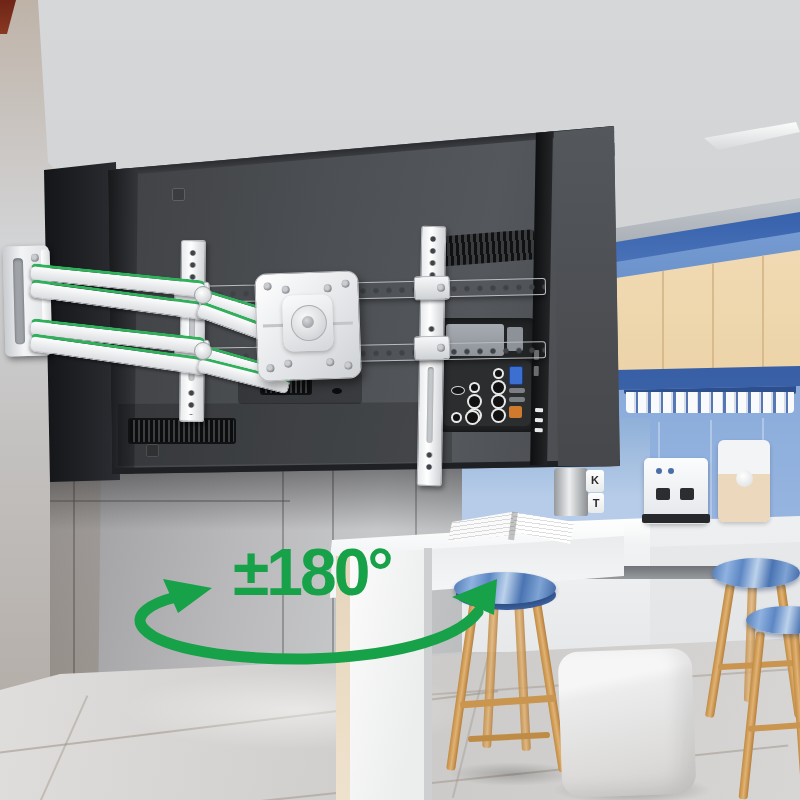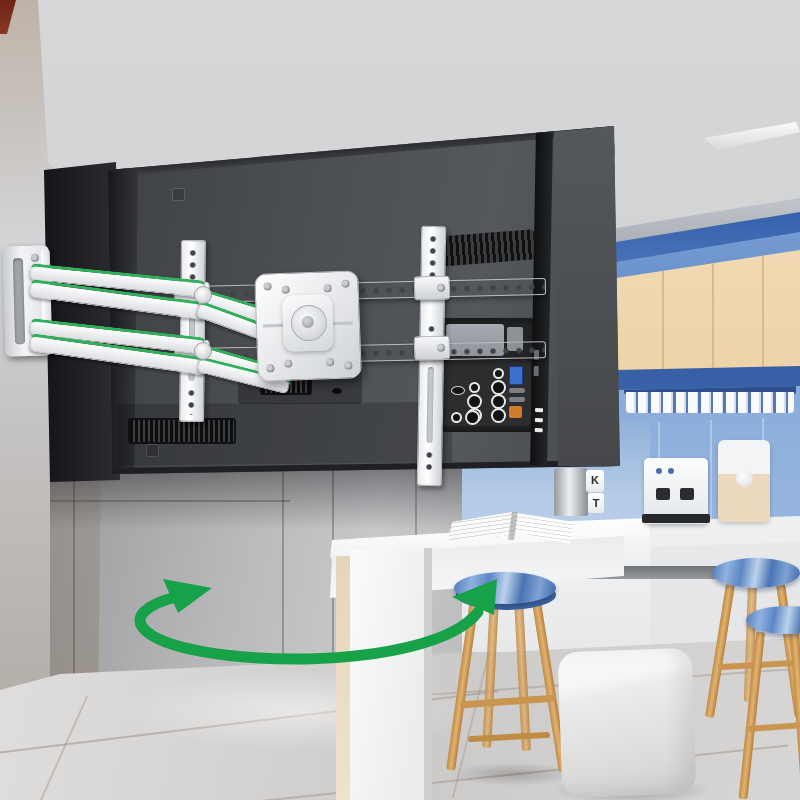--- a/index.html
+++ b/index.html
@@ -230,14 +230,15 @@
     </div>
     <div class="a" style="left:194px;top:286px;width:16px;height:16px;border-radius:50%;background:radial-gradient(circle at 40% 35%,#ffffff,#c2c5c9);border:1px solid #9da0a4;"></div>
     <div class="a" style="left:194px;top:342px;width:16px;height:16px;border-radius:50%;background:radial-gradient(circle at 40% 35%,#ffffff,#c2c5c9);border:1px solid #9da0a4;"></div>
   </div>
 
   <svg class="a" style="left:0;top:0;" width="800" height="800" viewBox="0 0 800 800">
     <path d="M 176,597 C 152,603 131,615 144,629 C 162,649 232,660 307,659 C 384,657 455,642 478,612" fill="none" stroke="#17a148" stroke-width="11" stroke-linecap="round"></path>
     <polygon points="212,588 163,579 178,613" fill="#17a148"></polygon>
     <polygon points="452,597 497,579 494,615" fill="#17a148"></polygon>
   </svg>
+  <div class="a rotlabel" style="left:233px;top:534px;">±180°</div>
 
 </div>
 
 </body></html>

